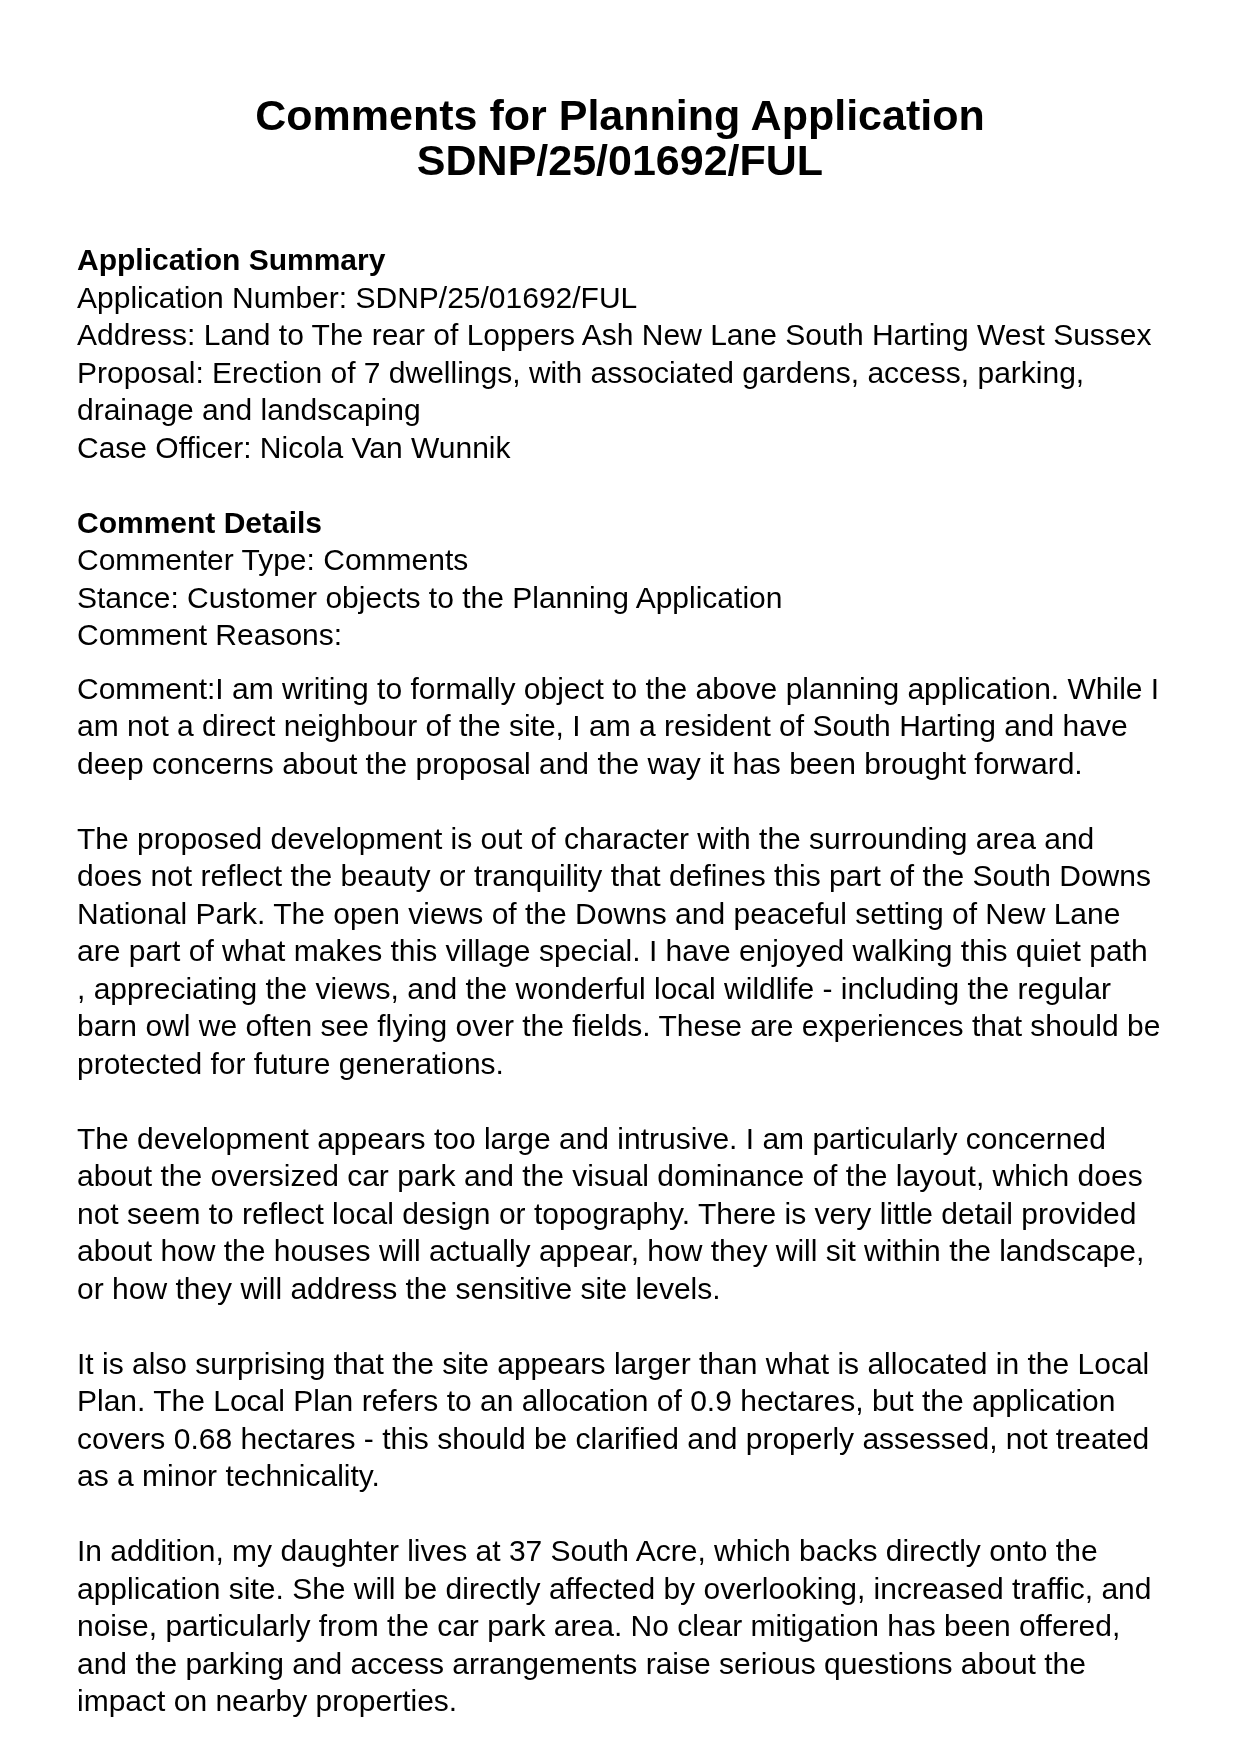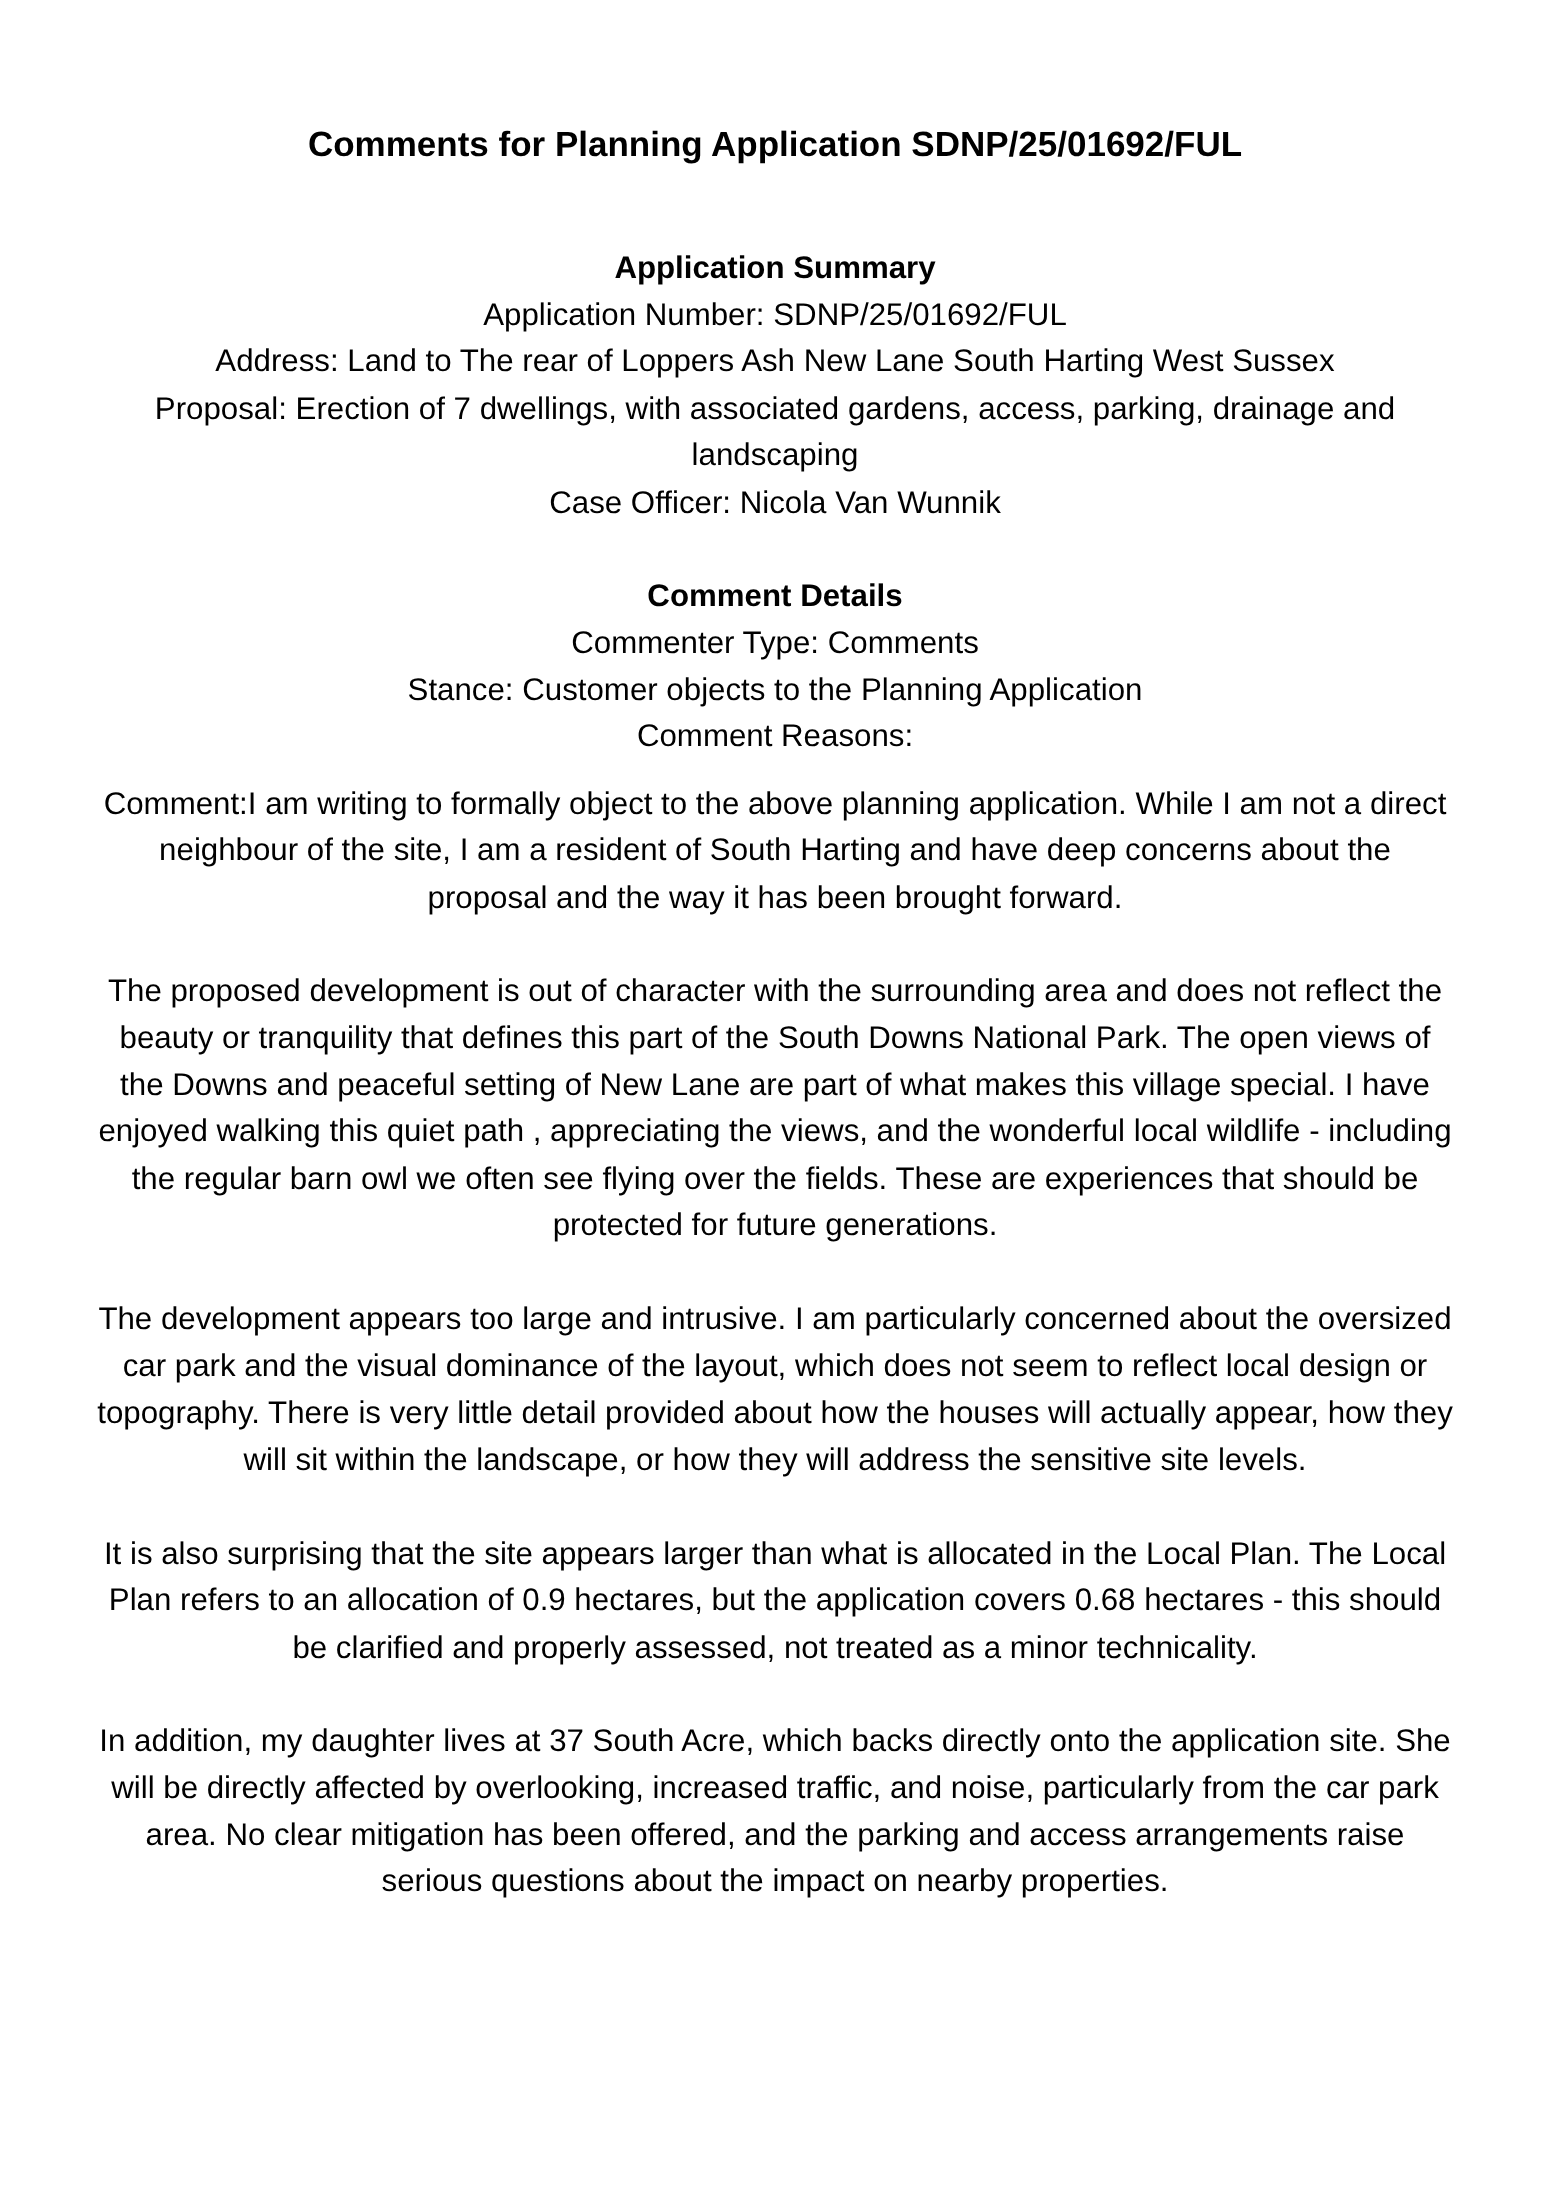--- a/index.html
+++ b/index.html
@@ -13,36 +13,35 @@
     height: 1755px;
     box-sizing: border-box;
     padding: 0 77px;
     background: #ffffff;
     color: #000000;
     font-family: "Liberation Sans", "DejaVu Sans", sans-serif;
     overflow: hidden;
   }
   .doc-title {
     margin: 93px 0 12px 0;
-    font-size: 28px;
+    font-size: 43px;
     line-height: 45px;
     font-weight: 700;
     text-align: center;
   }
   .sec {
     margin: 37.5px 0 0 0;
   }
   .sec.first {
     margin-top: 58px;
   }
   .line, .para {
-    font-size: 25px;
+    font-size: 30px;
     line-height: 37.5px;
     font-weight: 400;
-    text-align: center;
   }
   .heading {
     font-weight: 700;
   }
   .para {
     margin: 37.5px 0 0 0;
   }
   .para.first {
     margin-top: 16px;
   }

